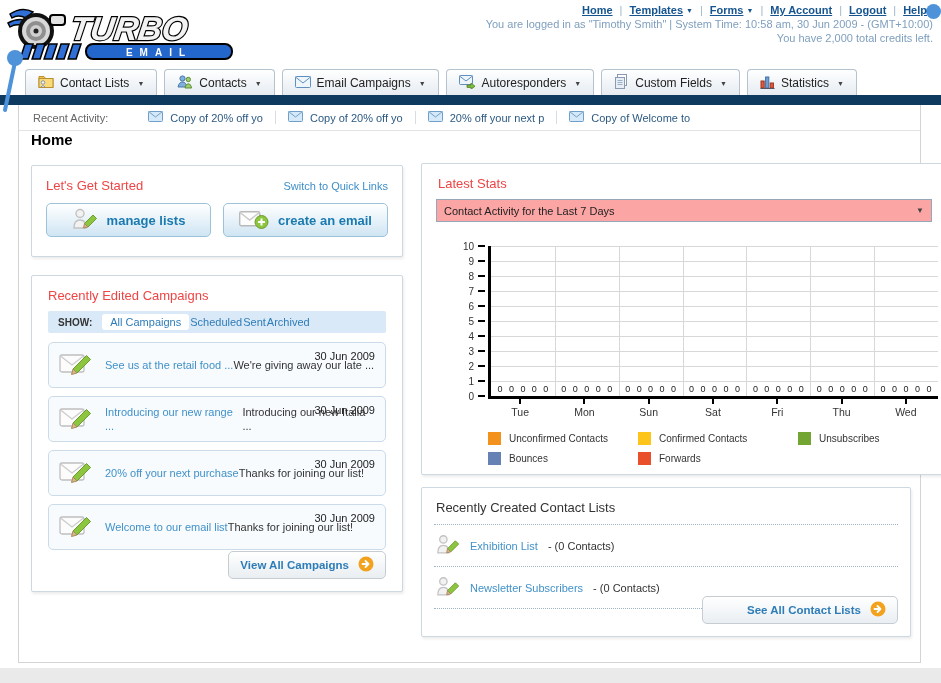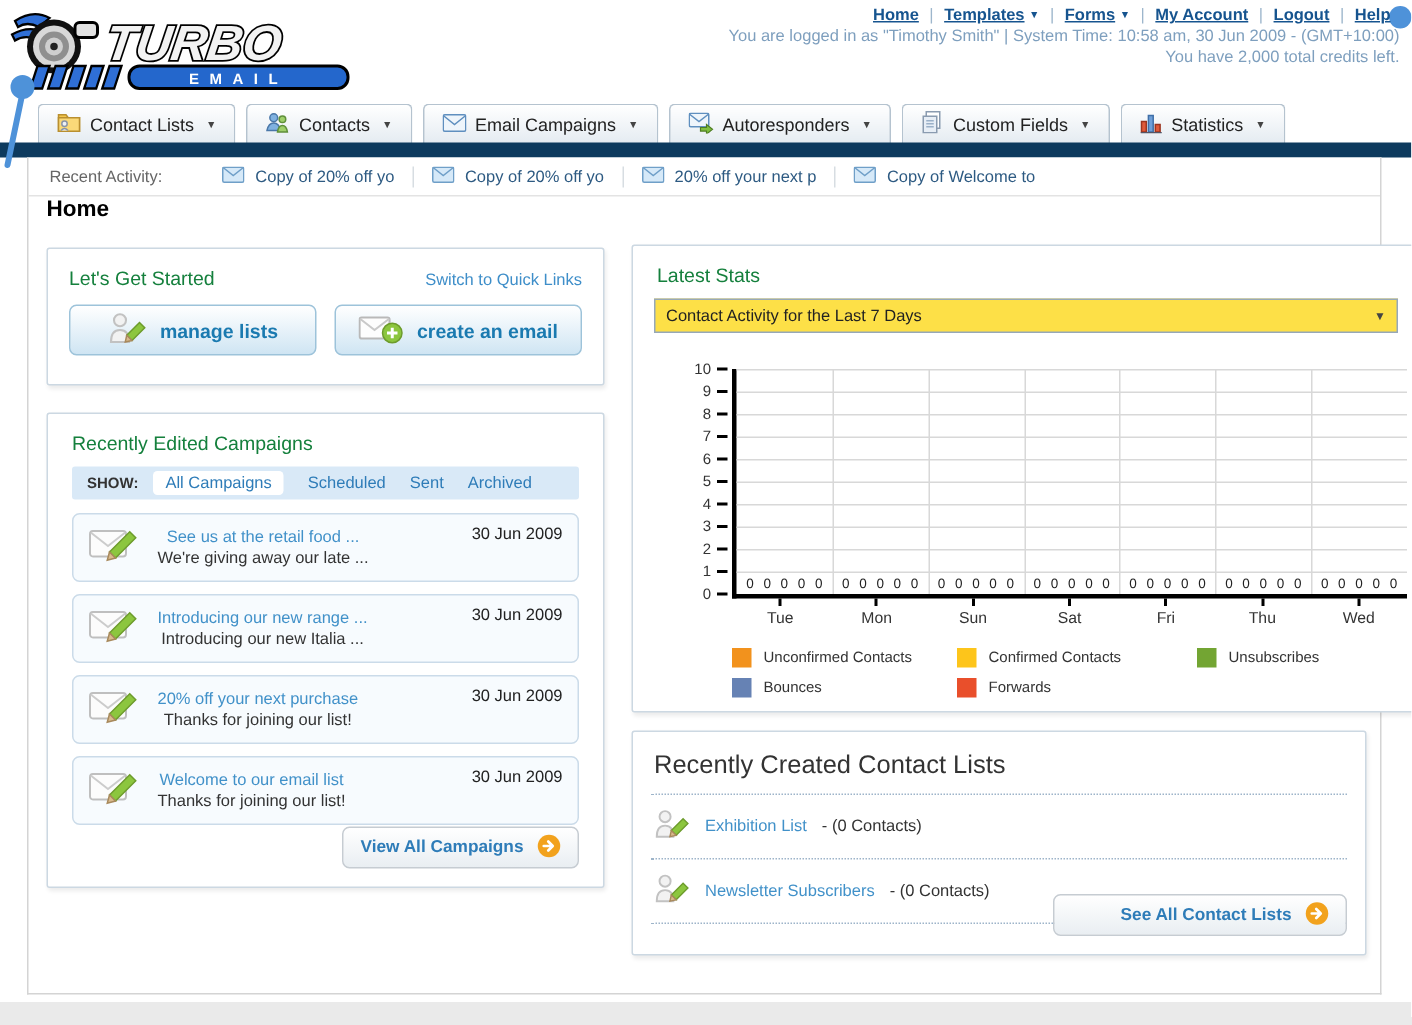--- a/index.html
+++ b/index.html
@@ -37,76 +37,76 @@
   .act-items{display:flex;align-items:center;}
   .act-item{display:inline-flex;align-items:center;gap:7px;padding:0 12px;border-right:1px solid #d7dde2;cursor:pointer;}
   .act-item:last-child{border-right:none;}
   .act-item a{color:#2d5a82;text-decoration:none;}
 
   .page-title{position:absolute;left:12px;top:26px;margin:0;font-size:15px;font-weight:bold;color:#000;}
 
   
   .panel{position:absolute;background:#fff;border:1px solid #ccd8e2;border-radius:2px;
          box-shadow:1px 2px 3px rgba(0,0,0,.08);box-sizing:border-box;}
-  .panel-title{font-size:13px;color:#15803d;}
+  .panel-title{font-size:13px;color:#ef4444;}
   .pt-pad{padding:12px 16px 8px;}
   .blue-link{color:#3e8ec9;cursor:pointer;text-decoration:none;}
 
   
   .gs-panel{left:12px;top:60px;width:372px;height:92px;}
   .gs-head{display:flex;justify-content:space-between;align-items:baseline;padding:12px 14px 10px;}
   .gs-buttons{display:flex;gap:12px;padding:0 14px;}
   .big-btn{flex:1;height:34px;display:flex;align-items:center;justify-content:center;gap:9px;
            background:linear-gradient(#ffffff,#cfe5f3);border:1px solid #9dc3da;border-radius:5px;
            font-family:inherit;font-weight:bold;font-size:13px;color:#1a7ab0;cursor:pointer;}
 
   
   .camp-panel{left:12px;top:170px;width:372px;height:317px;}
   .filterbar{margin:0 16px;height:22px;background:#d9e9f7;border-radius:2px;display:flex;align-items:center;
              padding:0 6px;gap:10px;}
   .show-label{font-size:10px;font-weight:bold;color:#333;margin-left:4px;}
-  .filters{display:flex;align-items:center;gap:16px;}
+  .filters{display:flex;align-items:center;gap:1px;}
   .filter{color:#2e7cb8;cursor:pointer;text-decoration:none;font-size:11px;}
   .filter.active{background:#fff;padding:2px 8px;border-radius:3px;}
   .camp-list{margin:9px 16px 0;display:flex;flex-direction:column;gap:8px;}
   .camp-item{position:relative;border:1px solid #cbdbe9;background:#f7fbfe;border-radius:5px;height:44px;
              display:flex;align-items:center;padding:0 10px;gap:10px;cursor:pointer;}
-  .camp-text{display:flex;flex-direction:column;line-height:14px;align-items:center;}
+  .camp-text{display:flex;flex-direction:row;line-height:14px;}
   .camp-title-link{color:#4191c9;text-decoration:none;}
   .camp-sub{color:#333;}
   .camp-date{position:absolute;top:7px;right:10px;color:#222;}
   .small-btn{display:inline-flex;align-items:center;gap:9px;height:28px;padding:0 11px;
              background:linear-gradient(#ffffff,#e9eef2);border:1px solid #c6ccd2;border-radius:5px;
              font-family:inherit;font-size:11.5px;font-weight:bold;color:#2e7cb8;cursor:pointer;}
   .view-all{position:absolute;right:16px;bottom:12px;}
 
   
   .stats-panel{left:402px;top:58px;width:526px;height:312px;}
   .select{margin:0 14px;height:21px;border:1px solid #96a8b8;display:flex;align-items:center;
-          justify-content:space-between;padding:0 7px;font-size:11px;color:#222;cursor:pointer;background:#fde047;}
+          justify-content:space-between;padding:0 7px;font-size:11px;color:#222;cursor:pointer;background:#fca5a5;}
   .sel-arrow{font-size:8px;color:#444;}
   .chart{position:relative;margin:24px 8px 0 66px;height:173px;}
   .plot{position:absolute;left:0;right:0;top:0;height:150px;border-left:3px solid #000;border-bottom:3px solid #000;}
   .hgrid{position:absolute;left:0;right:0;height:1px;background:#d8d8d8;}
   .vgrid{position:absolute;top:0;bottom:0;width:1px;background:#d8d8d8;}
   .y-axis{position:absolute;left:-36px;top:0;width:33px;height:150px;}
   .ylab{position:absolute;right:11px;width:20px;text-align:right;font-size:10px;color:#333;}
   .ytick{position:absolute;right:0;width:7px;height:2px;background:#000;}
   .zeros{position:absolute;left:0;right:0;bottom:2px;display:flex;z-index:2;}
   .zgroup{flex:1;display:flex;justify-content:space-evenly;font-size:9px;color:#222;}
   .xlabels{position:absolute;top:153px;left:0;right:0;display:flex;}
   .xcell{flex:1;position:relative;text-align:center;font-size:10.5px;color:#333;padding-top:7px;}
   .xtick{position:absolute;top:0;left:50%;width:2px;height:5px;background:#000;transform:translateX(-50%);}
   .legend{margin:13px 8px 4px 66px;display:grid;grid-template-columns:150px 160px 1fr;row-gap:7px;}
   .lg{display:flex;align-items:center;gap:8px;font-size:10px;color:#333;}
   .sw{width:13px;height:13px;flex:0 0 13px;}
 
   
   .cl-panel{left:402px;top:382px;width:490px;height:150px;}
-  .cl-title{font-size:17px;color:#333;margin:0 12px;padding:12px 2px 9px;border-bottom:1px dotted #9db4c9;}
+  .cl-title{font-size:13px;color:#333;margin:0 12px;padding:12px 2px 9px;border-bottom:1px dotted #9db4c9;}
   .cl-item{margin:0 12px;padding:6px 2px;display:flex;align-items:center;gap:10px;
            border-bottom:1px dotted #9db4c9;cursor:pointer;}
   .cl-name{color:#4191c9;text-decoration:none;}
   .cl-detail{color:#333;}
   .see-all{position:absolute;right:12px;bottom:12px;padding-left:44px;}
 </style>
 </head>
 <body>
 
 <div class="screen">

